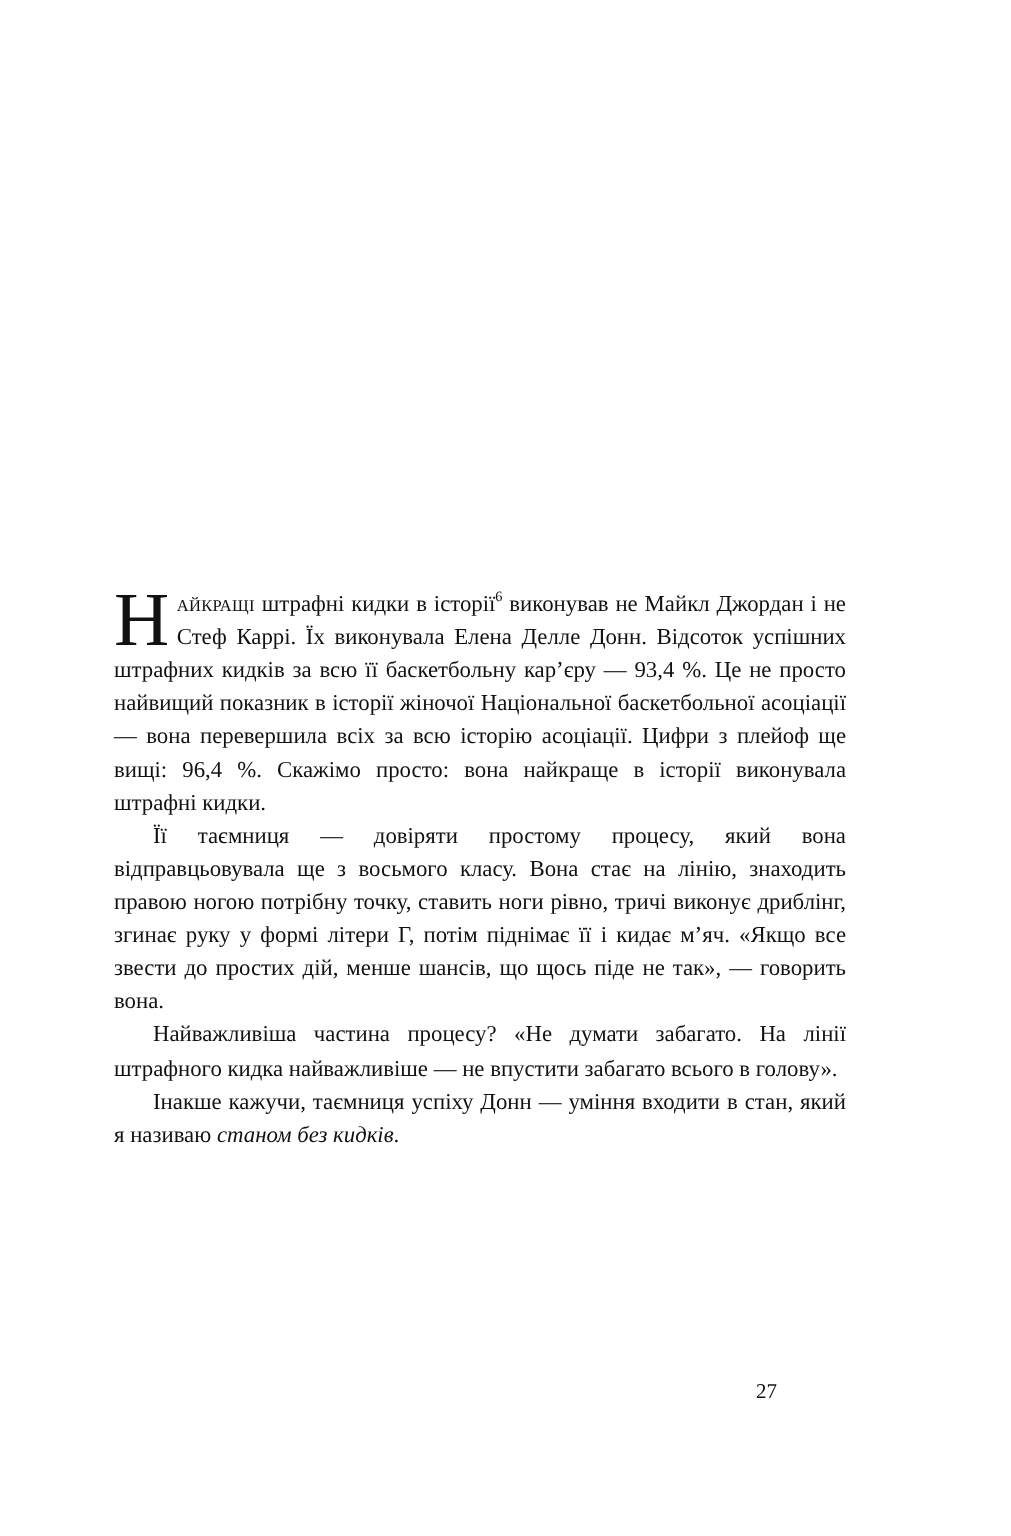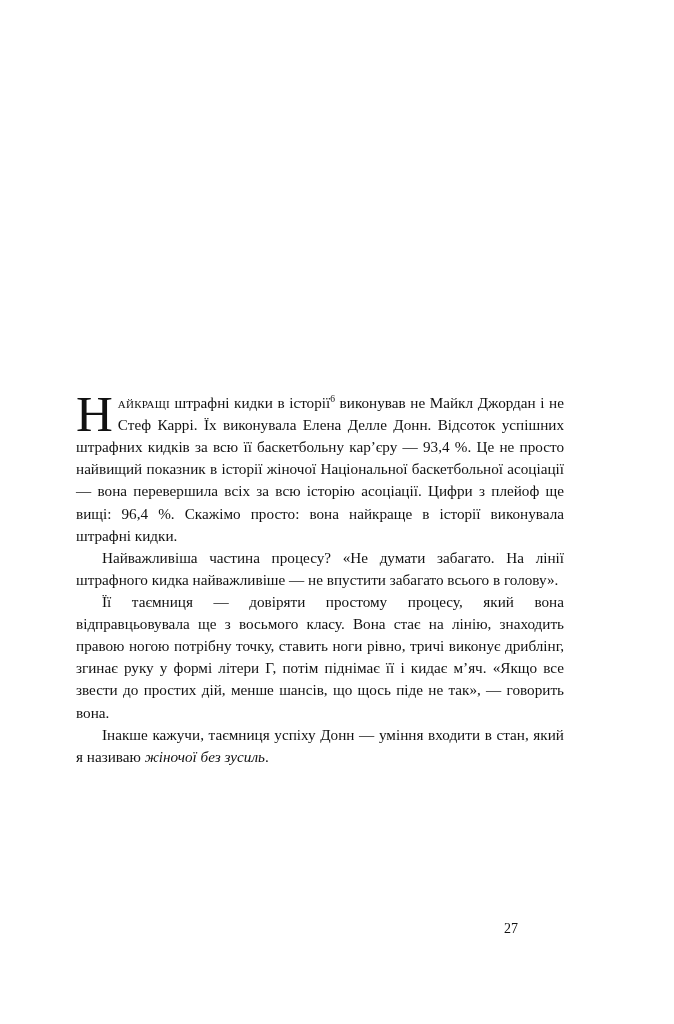--- a/index.html
+++ b/index.html
@@ -78,24 +78,24 @@
 </style>
 </head>
 <body>
 
 <div class="page">
 
   <div class="text-block">
 
     <p class="para"><span class="dropcap">Н</span><span class="smallcaps">айкращі</span><span> штрафні кидки в історії</span><sup class="footnote-marker">6</sup><span> виконував не Майкл Джордан і не Стеф Каррі. Їх виконувала Елена Делле Донн. Відсоток успішних штрафних кидків за всю її баскетбольну кар’єру — 93,4 %. Це не просто найвищий показник в історії жіночої Національної баскетбольної асоціації — вона перевершила всіх за всю історію асоціації. Цифри з плейоф ще вищі: 96,4 %. Скажімо просто: вона найкраще в історії виконувала штрафні кидки.</span></p>
 
+    <p class="para">Її таємниця — довіряти простому процесу, який вона відправцьовувала ще з восьмого класу. Вона стає на лінію, знаходить правою ногою потрібну точку, ставить ноги рівно, тричі виконує дриблінг, згинає руку у формі літери Г, потім піднімає її і кидає м’яч. «Якщо все звести до простих дій, менше шансів, що щось піде не так», — говорить вона.</p>
+
     <p class="para">Найважливіша частина процесу? «Не думати забагато. На лінії штрафного кидка найважливіше — не впустити забагато всього в голову».</p>
 
-    <p class="para">Її таємниця — довіряти простому процесу, який вона відправцьовувала ще з восьмого класу. Вона стає на лінію, знаходить правою ногою потрібну точку, ставить ноги рівно, тричі виконує дриблінг, згинає руку у формі літери Г, потім піднімає її і кидає м’яч. «Якщо все звести до простих дій, менше шансів, що щось піде не так», — говорить вона.</p>
-
-    <p class="para"><span>Інакше кажучи, таємниця успіху Донн — уміння входити в стан, який я називаю </span><em>жіночої без зусиль</em><span>.</span></p>
+    <p class="para"><span>Інакше кажучи, таємниця успіху Донн — уміння входити в стан, який я називаю </span><em>станом без кидків</em><span>.</span></p>
 
 
   </div>
 
   <div class="page-number"><span>27</span></div>
 
 </div>
 
 </body></html>

